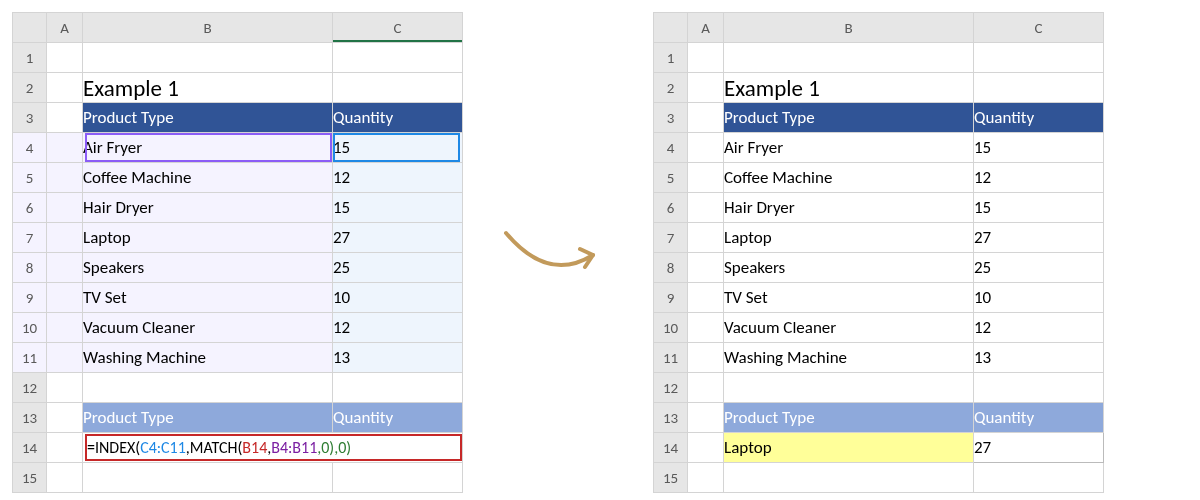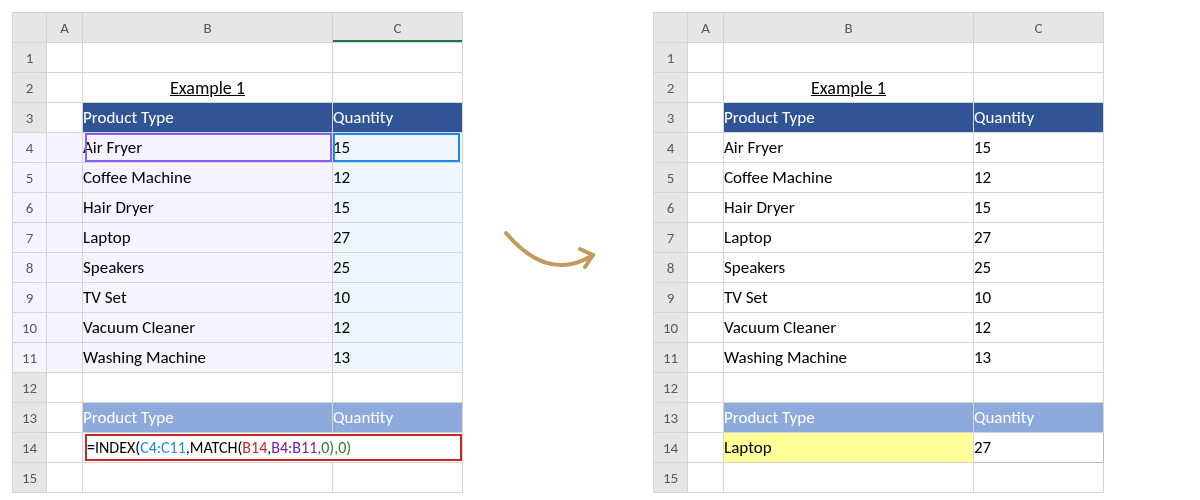--- a/index.html
+++ b/index.html
@@ -38,21 +38,21 @@
       text-align: center;
       font-size: 15px;
       border-left: 1px solid #d4d4d4;
       width: 34px;
       min-width: 34px;
     }
     .col-blank-head { width: 34px; min-width:34px; border-left:1px solid #d4d4d4; background:#e6e6e6;}
     .col-A { width: 36px; min-width:36px; }
     .col-B { width: 250px; min-width:250px; padding-left: 10px; }
     .col-C { width: 130px; min-width:130px; text-align: left; }
-    .example-title { font-weight: bold; text-decoration: underline; font-size: 18px; text-align: center;}
+    .example-title { font-weight: bold; font-size: 23px;}
     .hdr { background: #305496; color: #fff; font-weight: bold; }
     .hdr-sub { background: #8EA9DB; color: #fff; font-weight: bold; }
     .yellow { background: #ffff99; }
     .formula-row td.col-B { padding-left: 4px; font-size: 16px; }
 
     
     .range-b4b11 { position: relative; }
     .range-b4b11::after {
       content: ""; position:absolute; left:2px; top:0; right:0; bottom:0;
       border: 2px solid #8b5cf6; pointer-events:none;

